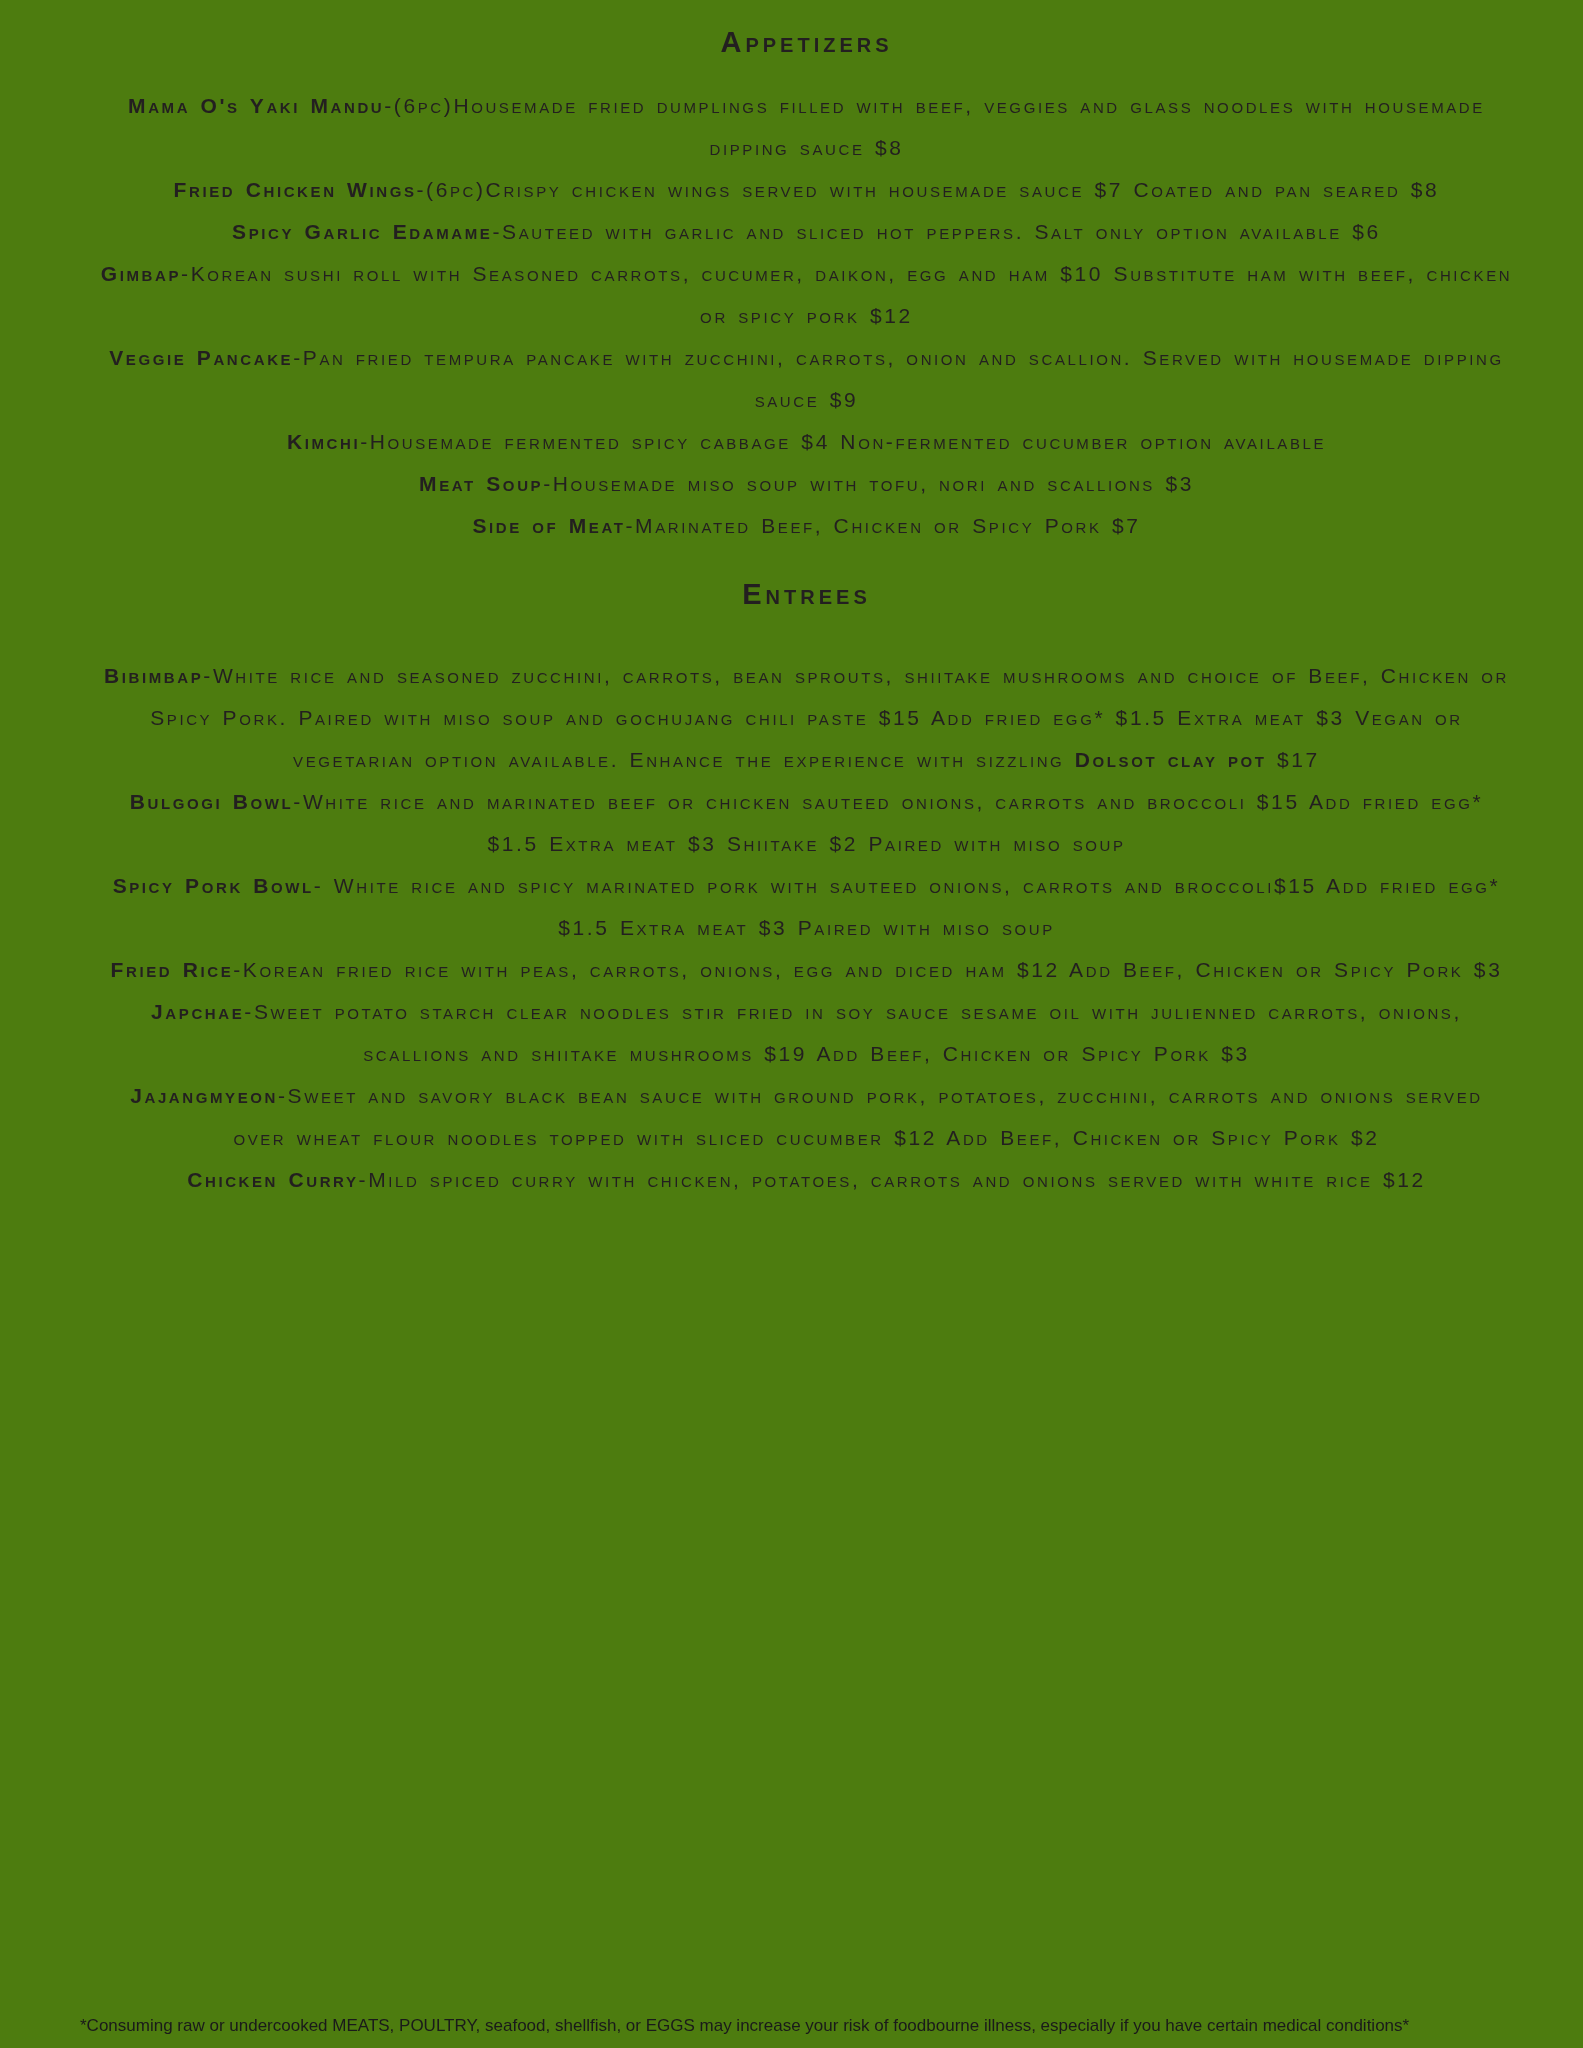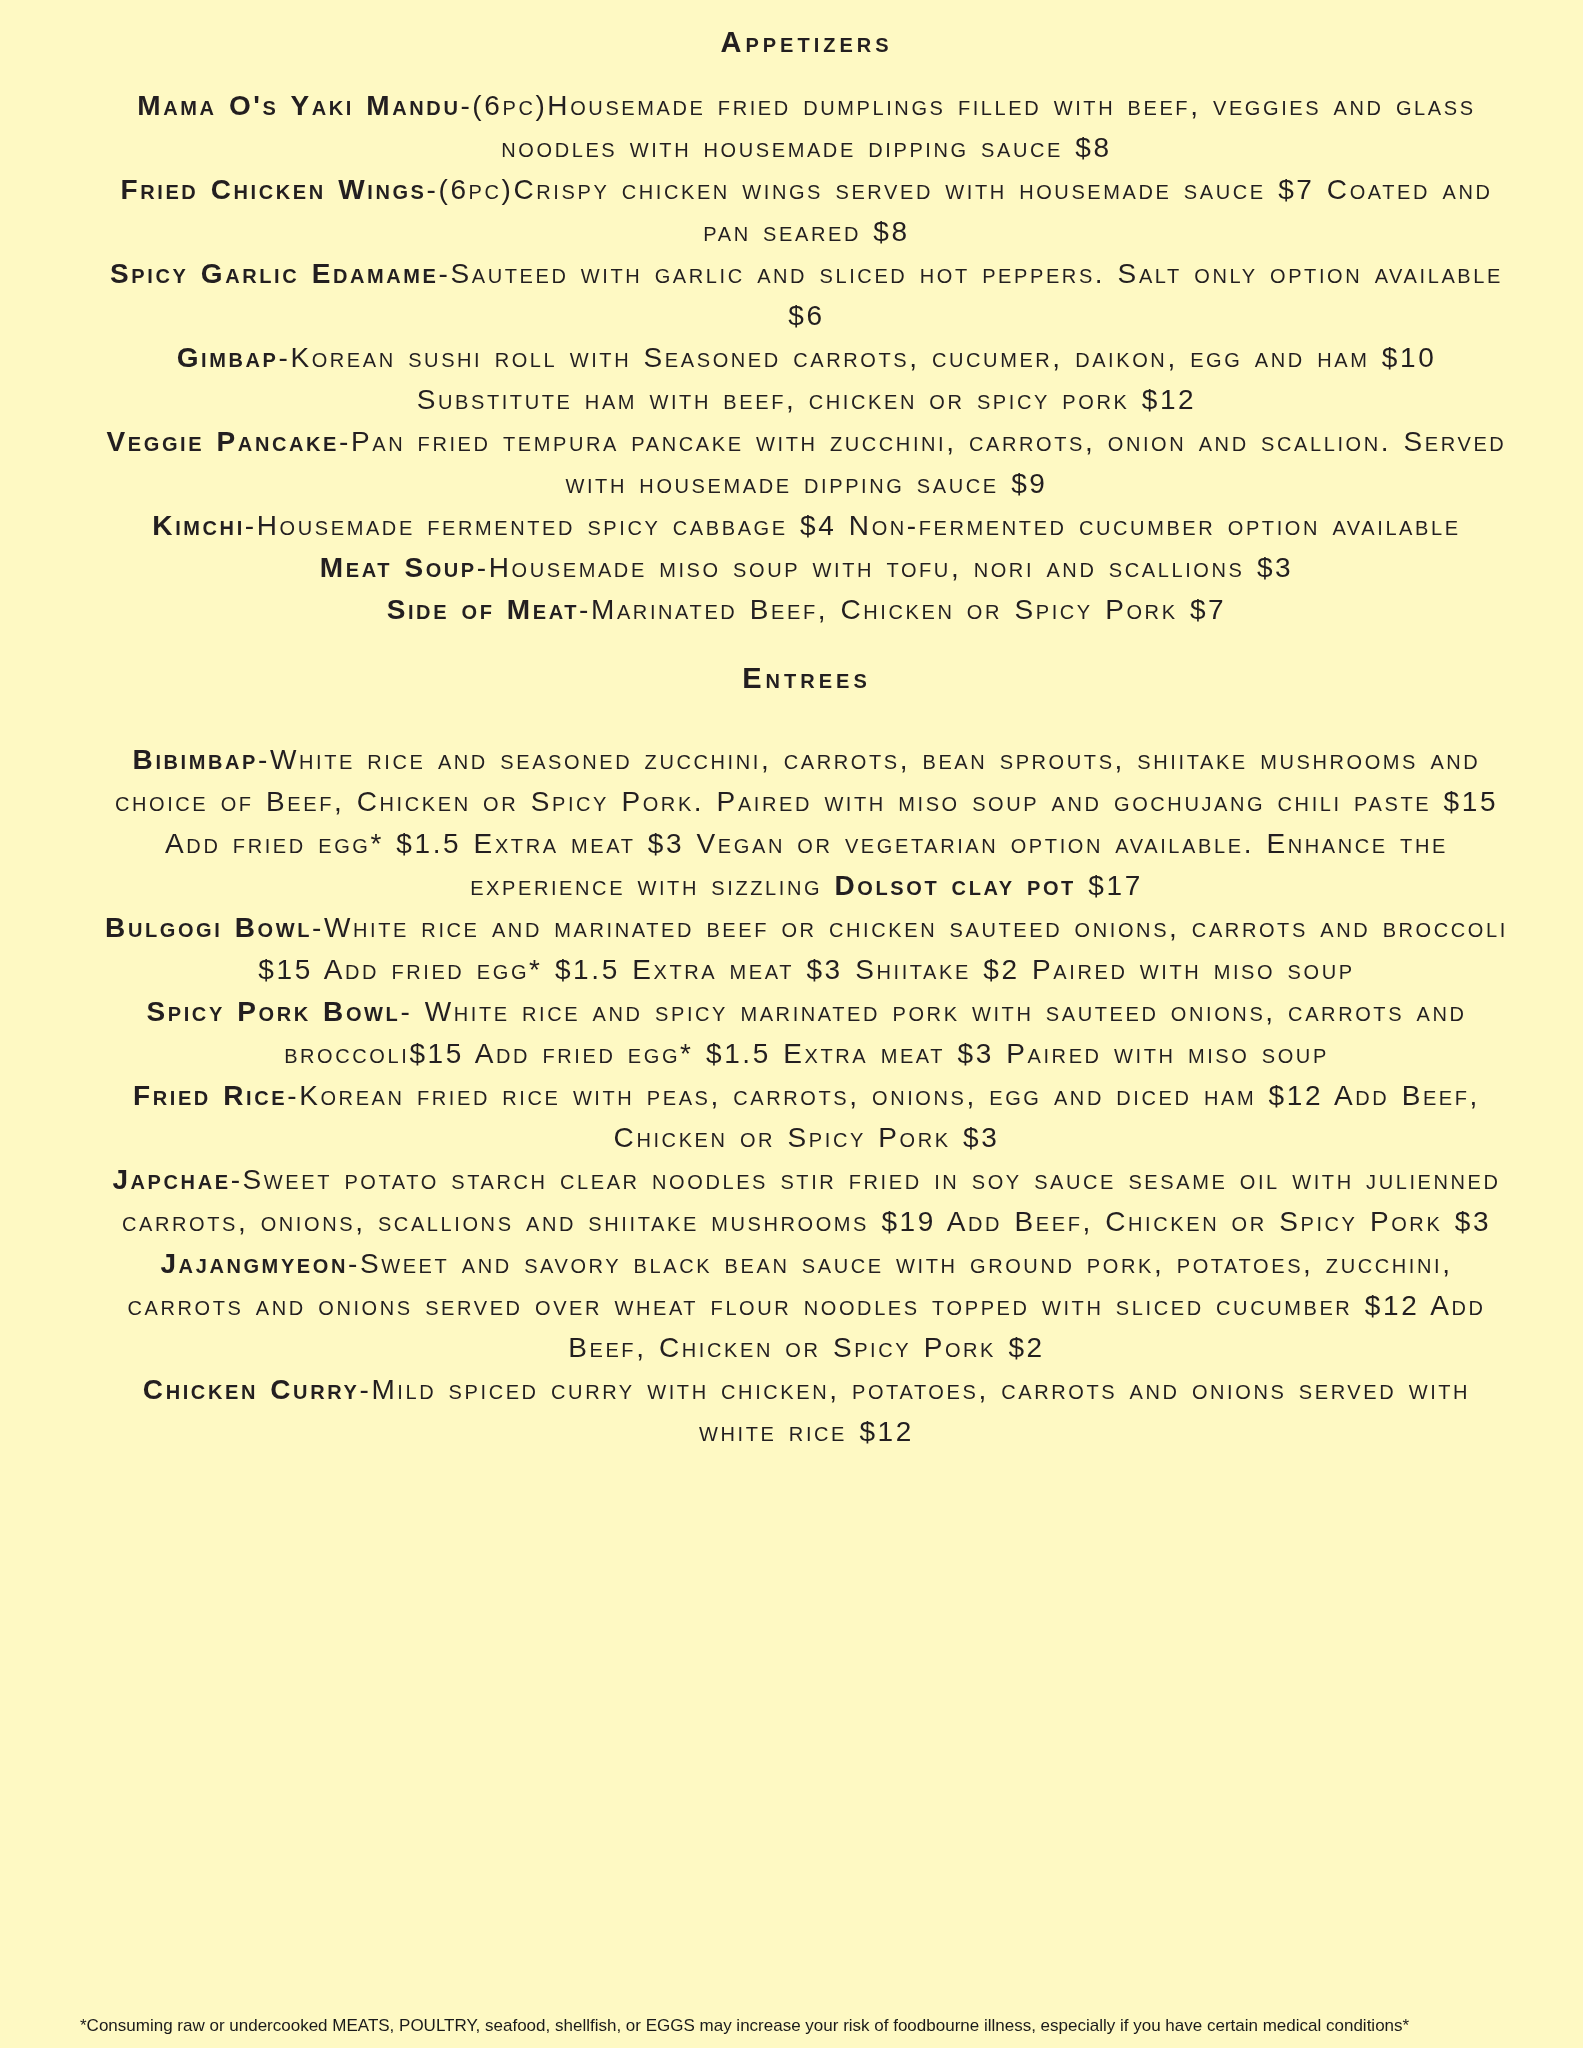--- a/index.html
+++ b/index.html
@@ -3,21 +3,21 @@
 <meta charset="utf-8">
 <style>
   * { margin: 0; padding: 0; box-sizing: border-box; }
   html, body { background: #ffffff; }
 
   .page {
     position: relative;
     width: 1583px;
     height: 2048px;
     margin: 0 auto;
-    background: #fef9c3;
+    background: #4d7c0f;
     color: #231f20;
     font-family: "Liberation Sans", sans-serif;
     font-variant: small-caps;
     font-variant-caps: small-caps;
     padding: 26px 70px 0 100px;
     overflow: hidden;
   }
 
   .section-title {
     text-align: center;
@@ -25,21 +25,21 @@
     font-size: 29px;
     letter-spacing: 4px;
     margin-bottom: 26px;
   }
 
   .menu-section + .menu-section { margin-top: 31px; }
   .menu-section + .menu-section .section-title { margin-bottom: 44px; }
 
   .menu-item {
     text-align: center;
-    font-size: 28px;
+    font-size: 21px;
     line-height: 42px;
     letter-spacing: 2.6px;
     word-spacing: 2px;
   }
 
   .menu-item .seg.b { font-weight: bold; }
 
   .footer {
     position: absolute;
     left: 0;

